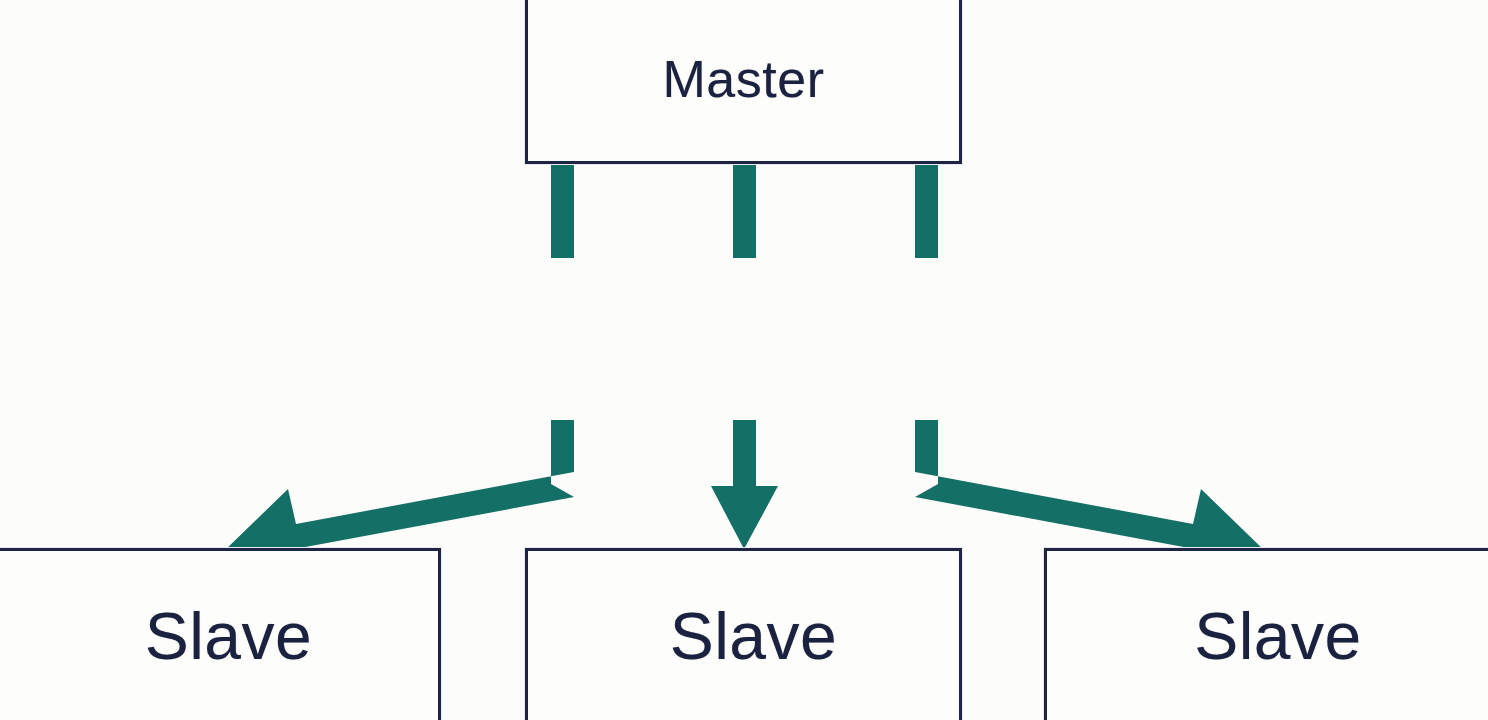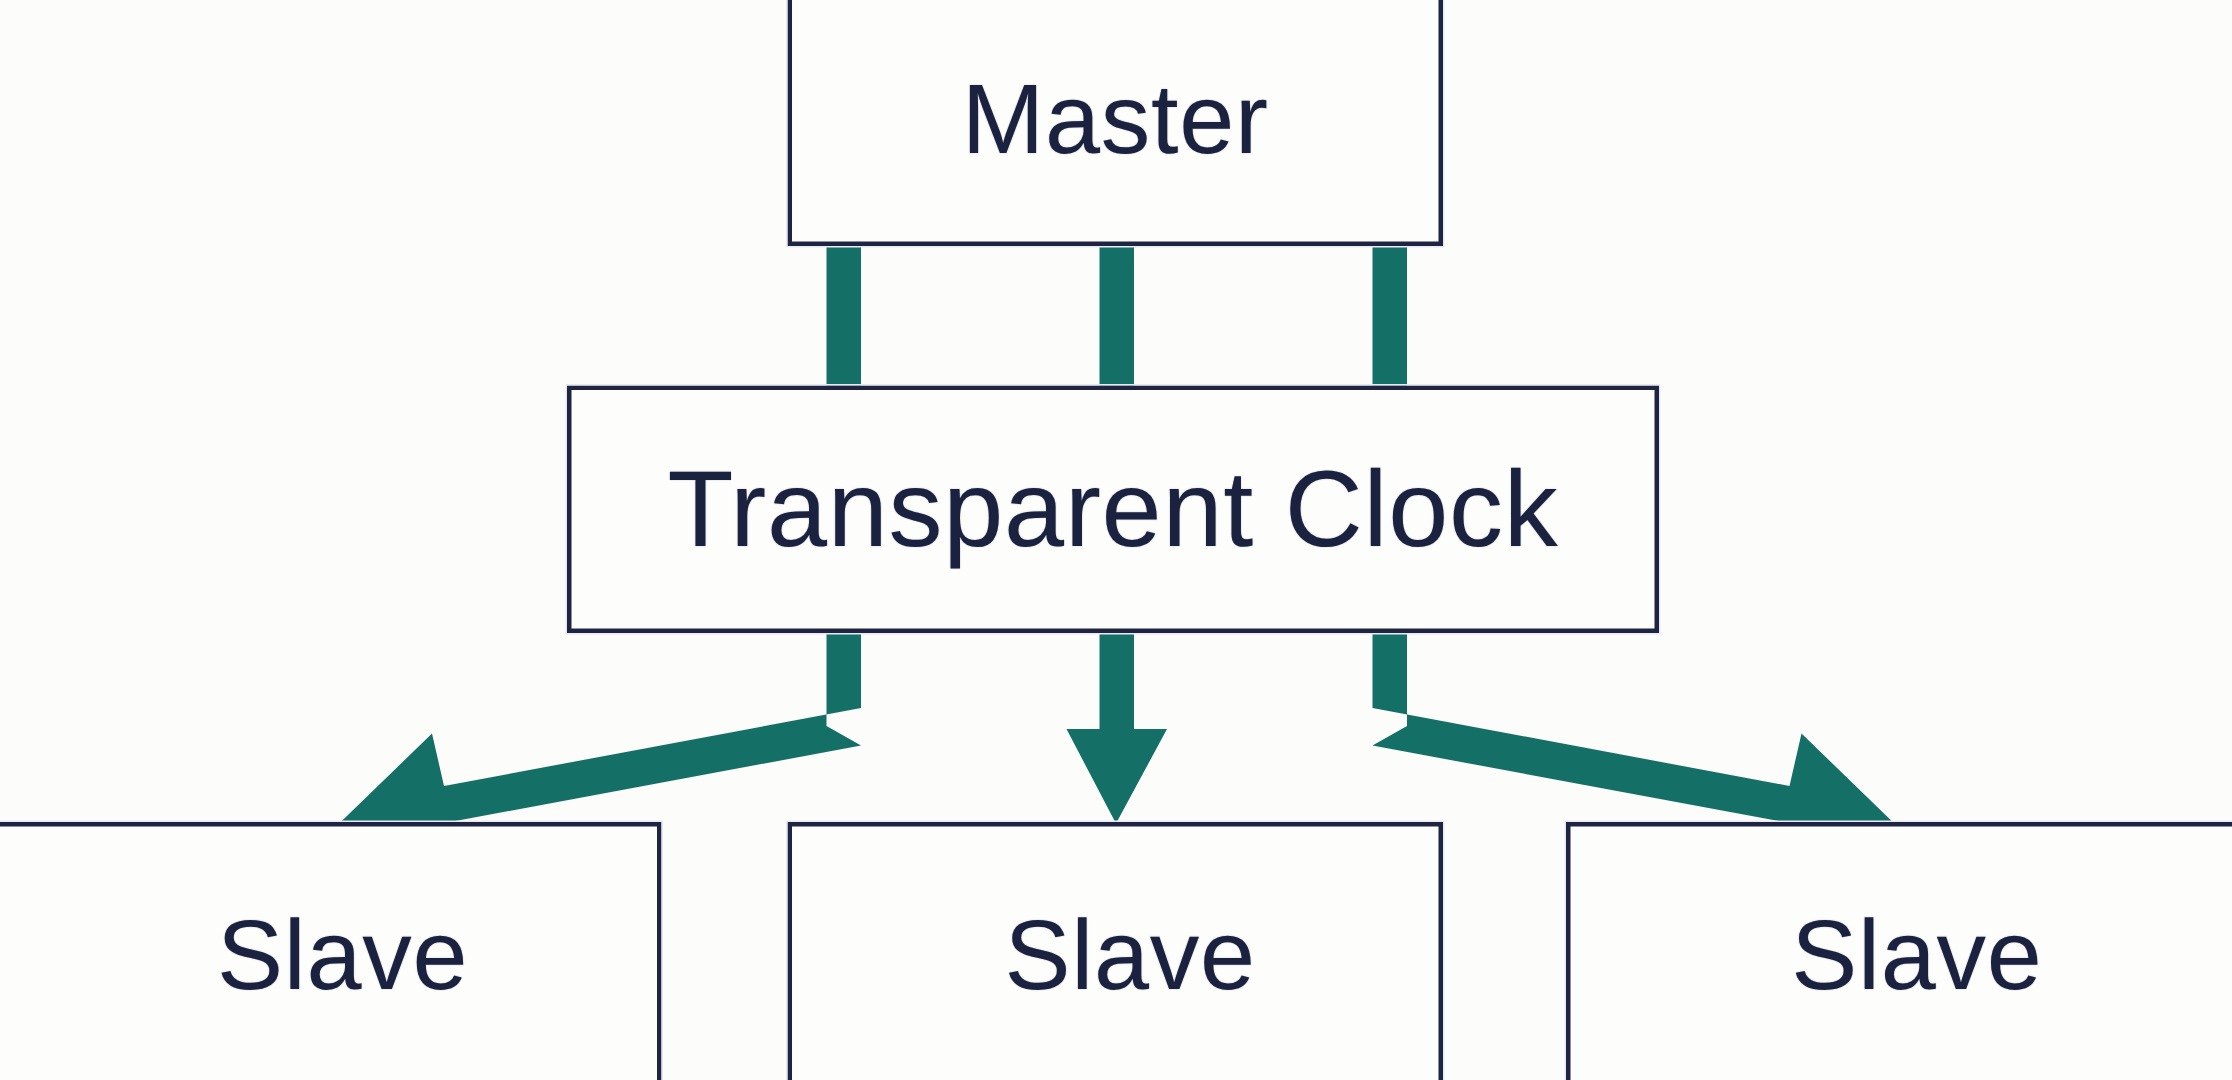--- a/index.html
+++ b/index.html
@@ -38,21 +38,21 @@
   .node-label {
     color: #1b2240;
     font-family: "Liberation Sans", "DejaVu Sans", sans-serif;
     font-weight: 400;
     letter-spacing: 0.5px;
     line-height: 1;
     white-space: nowrap;
     text-shadow: 0 0 1px rgba(27,34,64,0.35);
   }
   #node-master       { left: 525px; top: -6px;  width: 437px; height: 170px; }
-  #node-master .node-label { font-size: 66px; }
+  #node-master .node-label { font-size: 52px; }
   #node-tc           { left: 378px; top: 257px; width: 728px; height: 165px; }
   #node-tc .node-label { font-size: 72px; }
   #node-slave-left   { left: -4px;   top: 548px; width: 445px; height: 176px; }
   #node-slave-mid    { left: 525px;  top: 548px; width: 437px; height: 176px; }
   #node-slave-right  { left: 1044px; top: 548px; width: 448px; height: 176px; }
   .slave .node-label { font-size: 66px; margin-left: 20px; }
 </style>
 </head>
 <body>
 
@@ -101,23 +101,20 @@
                L 915,497
                L 938,484
                Z"></path>
     </g>
   </svg>
 
   <div class="node" id="node-master">
     <span class="node-label">Master</span>
   </div>
 
-  <div class="node" id="node-tc">
-    <span class="node-label">Transparent Clock</span>
-  </div>
 
   <div class="node slave" id="node-slave-left">
     <span class="node-label">Slave</span>
   </div>
 
   <div class="node slave" id="node-slave-mid">
     <span class="node-label">Slave</span>
   </div>
 
   <div class="node slave" id="node-slave-right">

